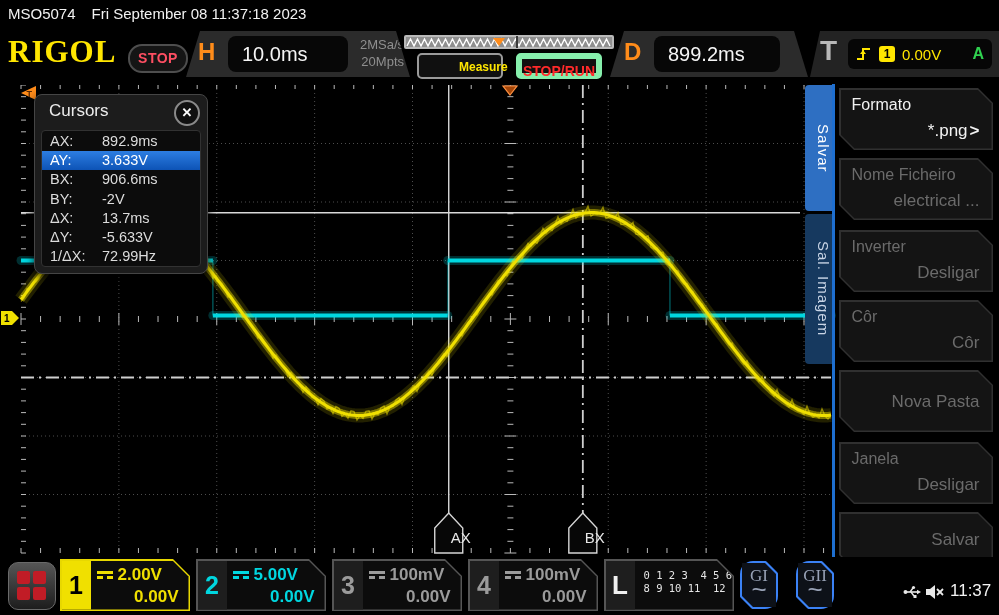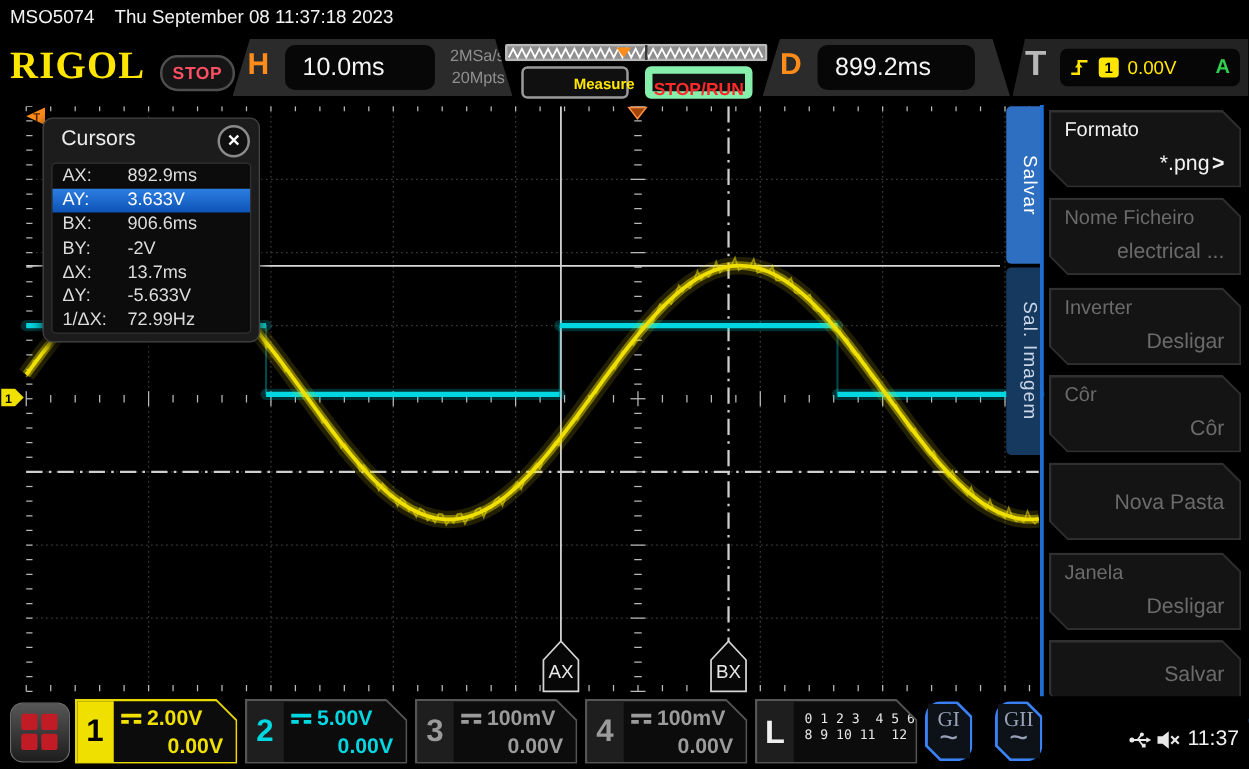--- a/index.html
+++ b/index.html
@@ -34,21 +34,21 @@
         font-size:12px;font-weight:bold;text-align:center;line-height:16px;}
   #t-mode{color:#2fd14f;font-size:16px;font-weight:bold;}
   .hd-btn{position:absolute;top:53px;width:86px;height:26px;background:#101010;border-radius:5px;
         text-align:center;line-height:24px;font-weight:bold;box-sizing:border-box;}
   #measure-btn{left:417px;border:2px solid #9a9a9a;color:#ffe600;font-size:12px;padding-left:40px;}
   #stoprun-btn{left:516px;border:6px solid #86efac;color:#ff2a2a;font-size:14px;}
   #posbar{position:absolute;left:404px;top:35px;width:210px;height:14px;}
 
   
   #plot{position:absolute;left:0;top:85px;width:999px;height:470px;}
-  .flag-label{position:absolute;top:444px;width:28px;text-align:center;color:#e8e8e8;font-size:15px;}
+  .flag-label{position:absolute;top:444px;width:28px;text-align:center;color:#e8e8e8;font-size:15px;margin-left:12px;}
 
   
   #cursors-panel{position:absolute;left:34px;top:94px;width:172px;height:178px;background:#1c1c1c;
         border:1px solid #454545;border-radius:8px;box-shadow:0 3px 10px rgba(0,0,0,.8);}
   #cursors-title{position:absolute;left:14px;top:6px;color:#ececec;font-size:17px;}
   #cursors-close{position:absolute;right:7px;top:5px;width:22px;height:22px;border-radius:50%;
         border:2px solid #8a8a8a;background:#101010;color:#fff;font-size:13px;font-weight:bold;
         text-align:center;line-height:21px;}
   #cursors-list{position:absolute;left:6px;right:6px;top:35px;bottom:6px;background:#0c0c0c;
         border:1px solid #323232;border-radius:4px;padding:1px 0;}
@@ -108,21 +108,21 @@
   #status-time{position:absolute;left:950px;top:581px;color:#f2f2f2;font-size:17px;}
   #usb-icon{position:absolute;left:903px;top:583px;}
   #spk-icon{position:absolute;left:924px;top:583px;}
 </style>
 </head>
 <body>
 
 <div id="screen">
 
   <div id="topbar">
-    <span>MSO5074</span><span>Thu September 08 11:37:18 2023</span>
+    <span>MSO5074</span><span>Fri September 08 11:37:18 2023</span>
   </div>
 
   <div id="logo">RIGOL</div>
   <div id="stop-badge">STOP</div>
 
   <div id="h-group" class="hd-group">
     <span class="big-letter" style="left:12px">H</span>
     <div class="hd-pill" style="left:42px;width:120px">10.0ms</div>
     <div id="h-rates">
       <div>2MSa/s</div>

